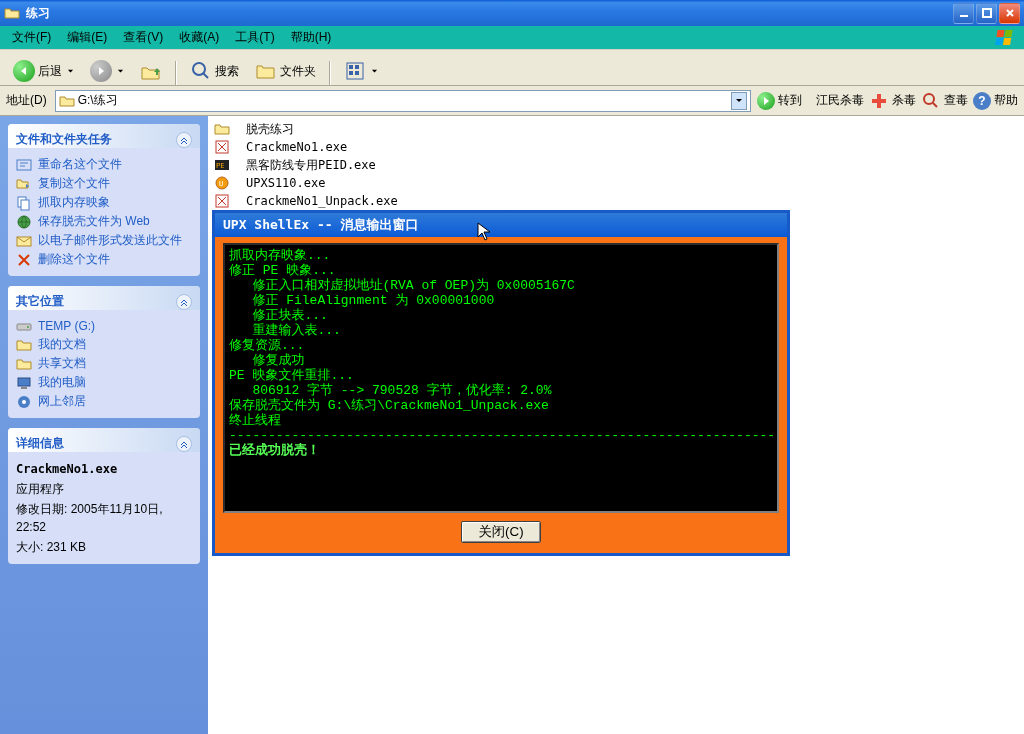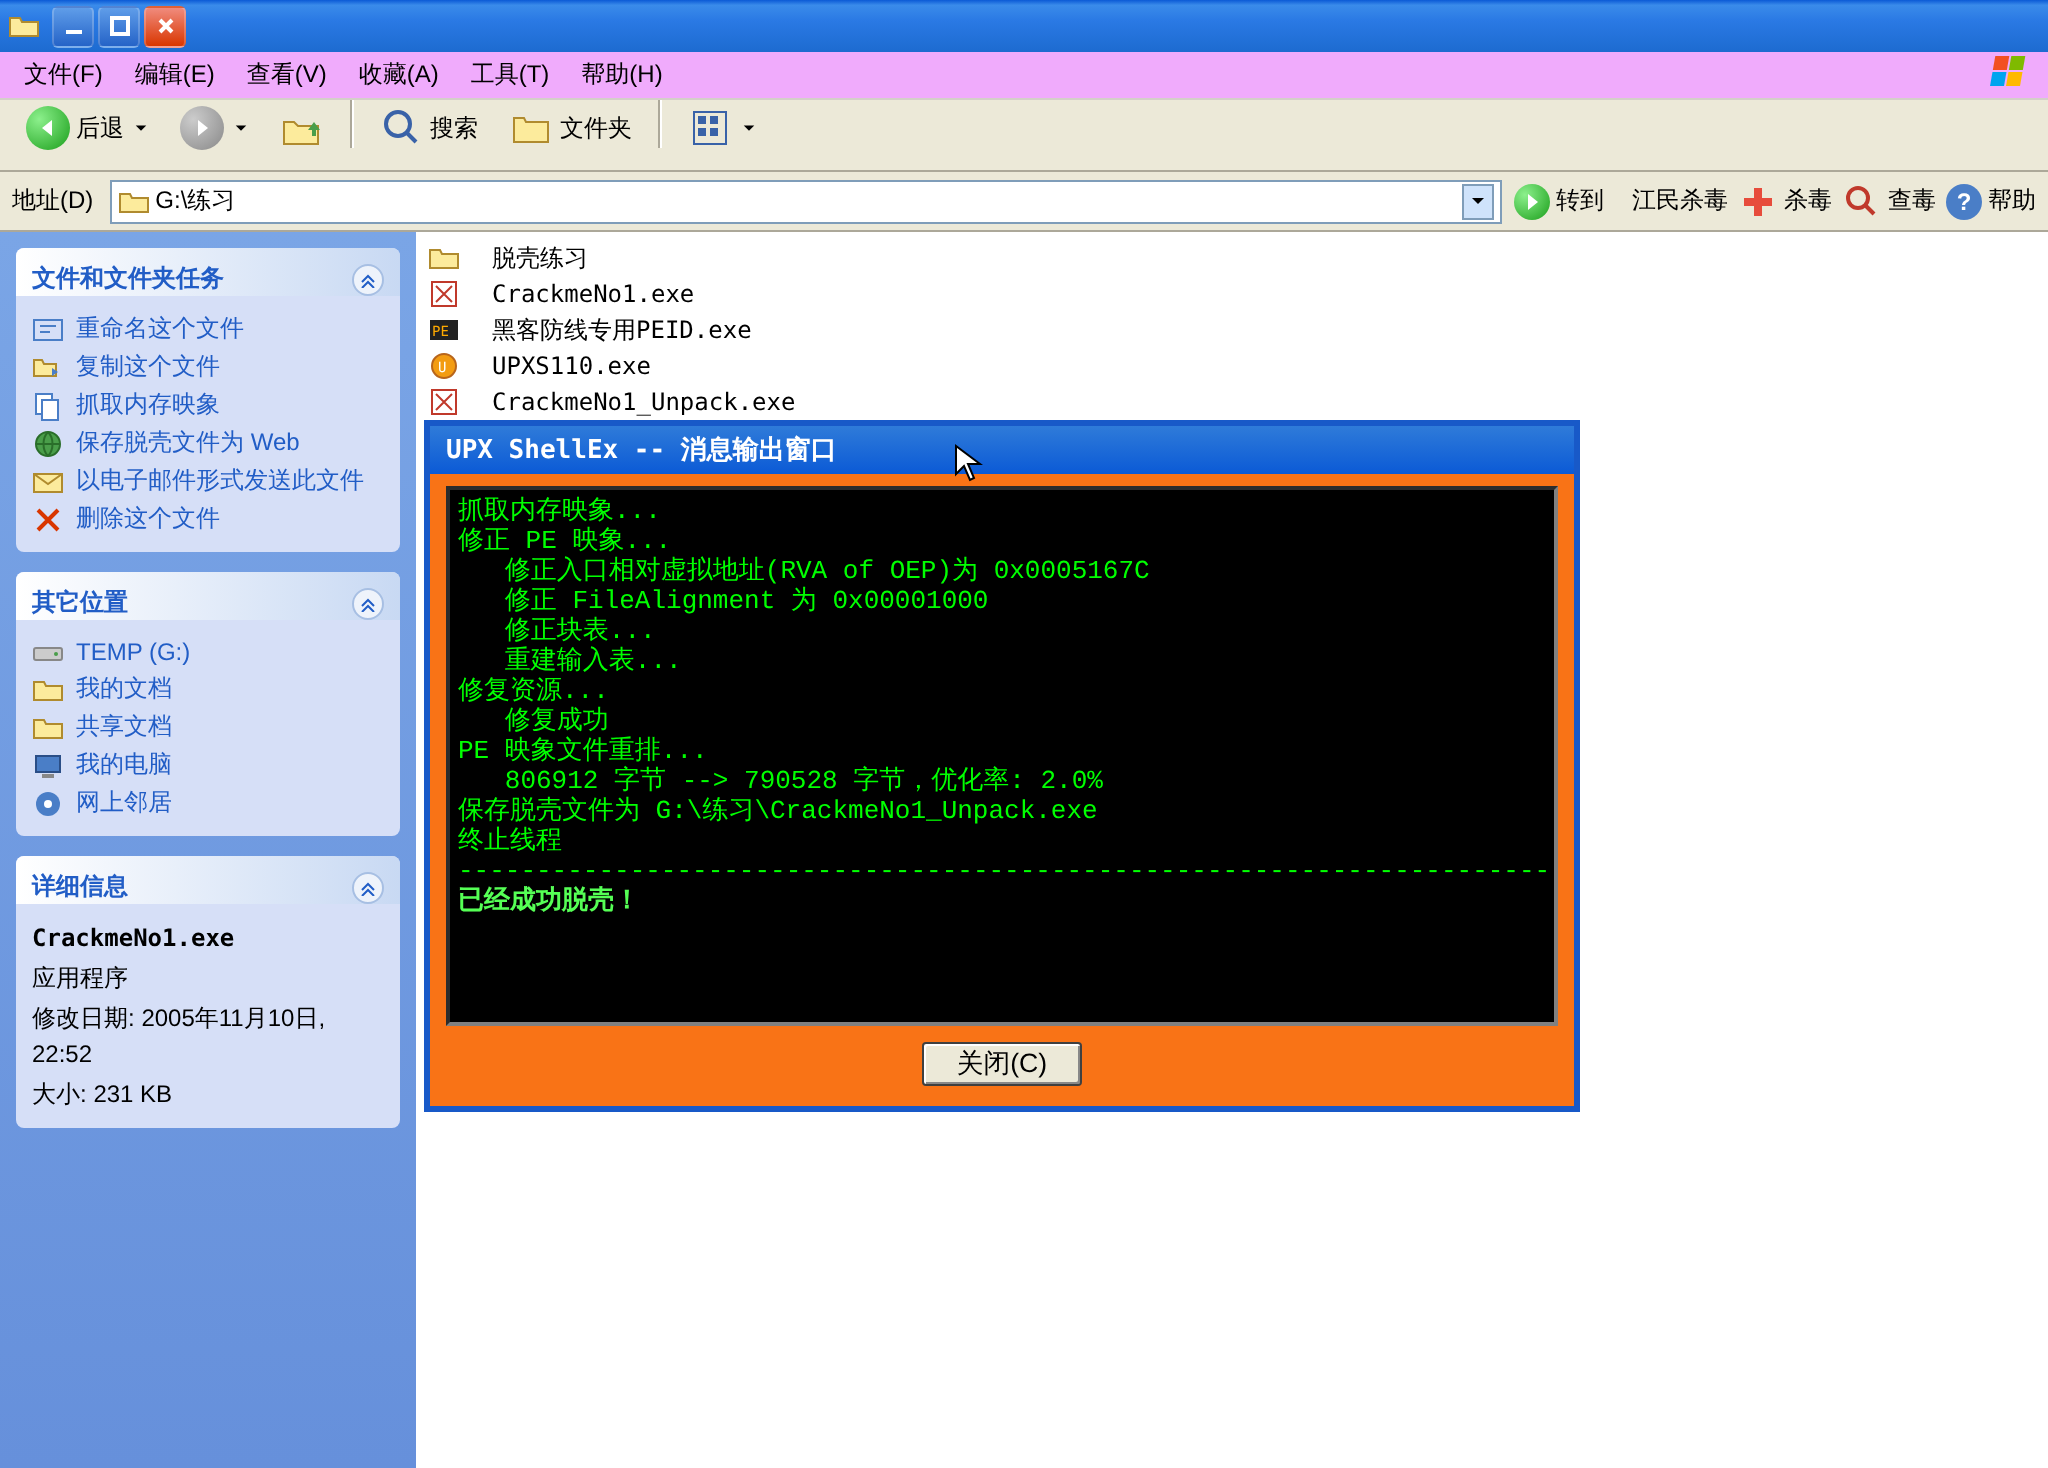--- a/index.html
+++ b/index.html
@@ -26,36 +26,37 @@
 .titlebar .title { flex: 1; font-weight: bold; }
 .winbtns { display: flex; gap: 2px; }
 .winbtn { width: 21px; height: 21px; border-radius: 3px; display:flex;align-items:center;justify-content:center;border:1px solid #fff3; }
 .winbtn.min,.winbtn.max { background: linear-gradient(to bottom,#5f9de9,#2563c7); }
 .winbtn.close { background: linear-gradient(to bottom,#f08b7d,#d93600); }
 .winbtn svg { width: 12px; height: 12px; }
 
 
 .menubar {
   height: 24px;
-  background: #f0abfc;
+  background: #14b8a6;
   border-bottom: 1px solid #d4d0c8;
   display: flex;
+  align-items: center;
   padding: 0 4px;
   position: relative;
 }
 .menubar .item { padding: 3px 8px; cursor: default; }
 .menubar .winlogo { margin-left:auto; width:28px; height:20px; }
 
 
 .toolbar {
   height: 36px;
   background: #ece9d8;
   border-bottom: 1px solid #aca899;
   display: flex;
-  align-items: flex-start;
+  align-items: flex-end;
   padding: 0 6px;
   gap: 2px;
 }
 .tbtn { height: 28px; display: flex; align-items: center; padding: 0 6px; border: 1px solid transparent;border-radius:3px; gap:3px;}
 .dd-arrow { width:7px;height:7px;margin-left:2px; }
 .sep { width:2px; height:24px; background:#aca899; border-right:1px solid #fff; margin:0 4px; }
 
 
 .addrrow {
   height: 30px;
@@ -175,20 +176,21 @@
 </style>
 </head>
 <body>
 
 <div class="titlebar">
   <span class="icon">
     <svg viewBox="0 0 16 16">
         <path fill="#fceb9c" stroke="#b08b2e" d="M1 4h5l1 2h8v7H1z"></path>
       </svg>
   </span>
+  <span class="title">练习</span>
   <div class="winbtns">
     <div class="winbtn min">
         <svg viewBox="0 0 12 12">
           <rect x="2" y="8" width="8" height="2" fill="#fff"></rect>
         </svg>
       </div>
     <div class="winbtn max">
         <svg viewBox="0 0 12 12">
           <rect x="2" y="2" width="8" height="8" fill="none" stroke="#fff" stroke-width="2"></rect>
         </svg>

